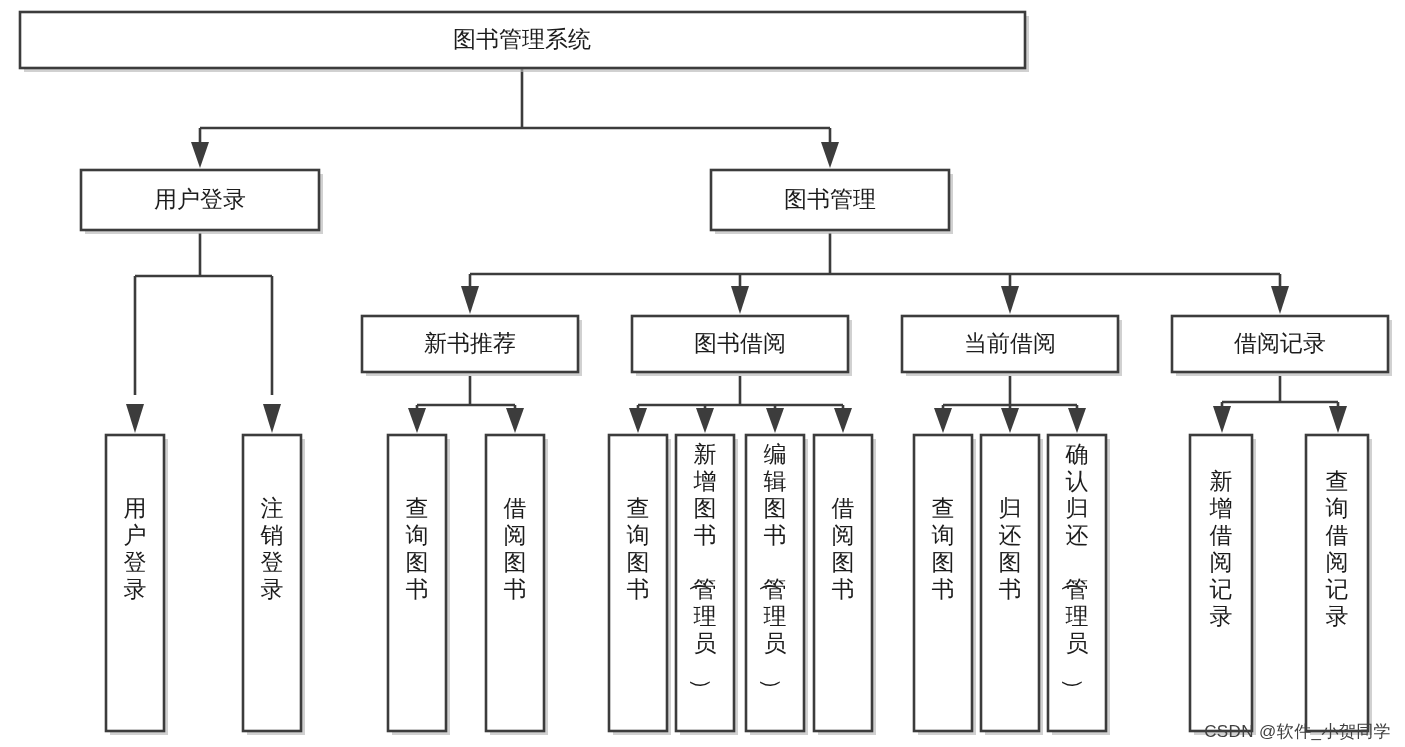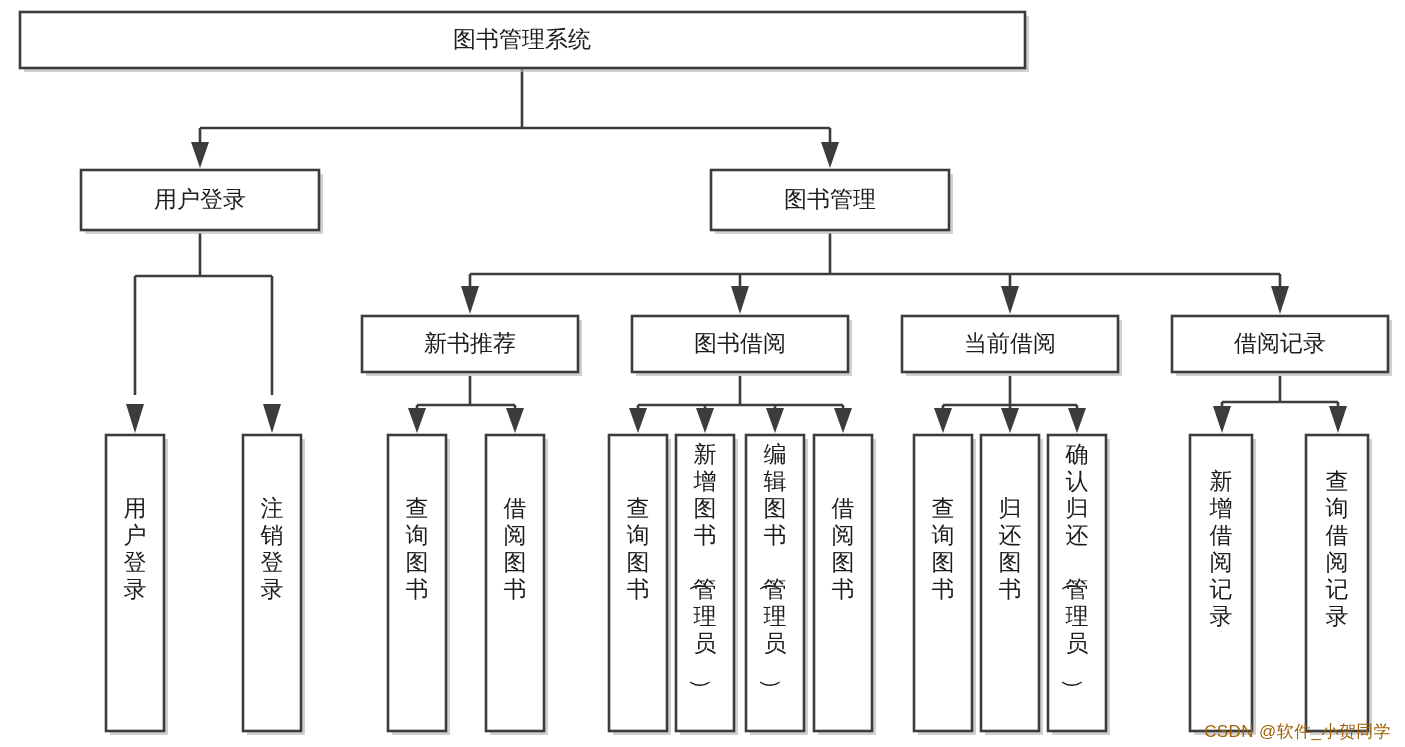--- a/index.html
+++ b/index.html
@@ -61,21 +61,21 @@
     font-size: 23px;
     fill: #1c1c1c;
     text-anchor: middle;
   }
   .watermark-text {
     position: absolute;
     right: 14px;
     bottom: 4px;
     font-family: "Liberation Sans", "DejaVu Sans", sans-serif;
     font-size: 17px;
-    color: #a16207;
+    color: #404040;
     white-space: nowrap;
     letter-spacing: 0.4px;
     user-select: none;
   }
 </style>
 </head>
 <body>
 
 <div id="diagram-root">
 

